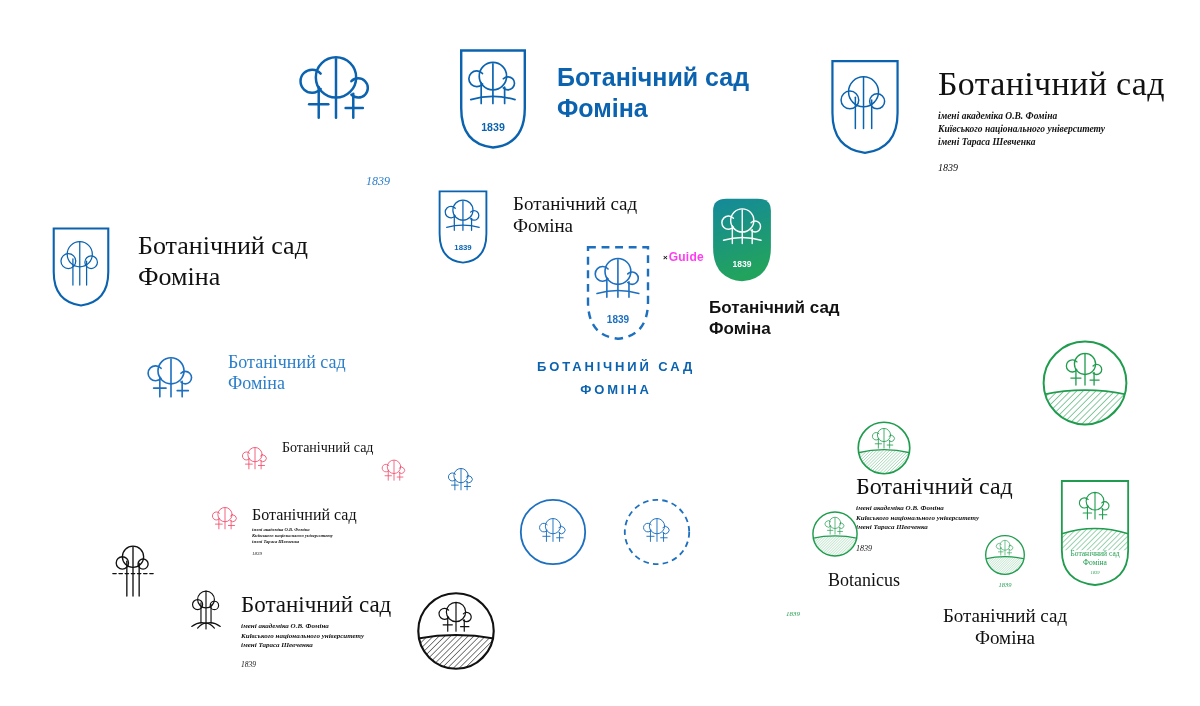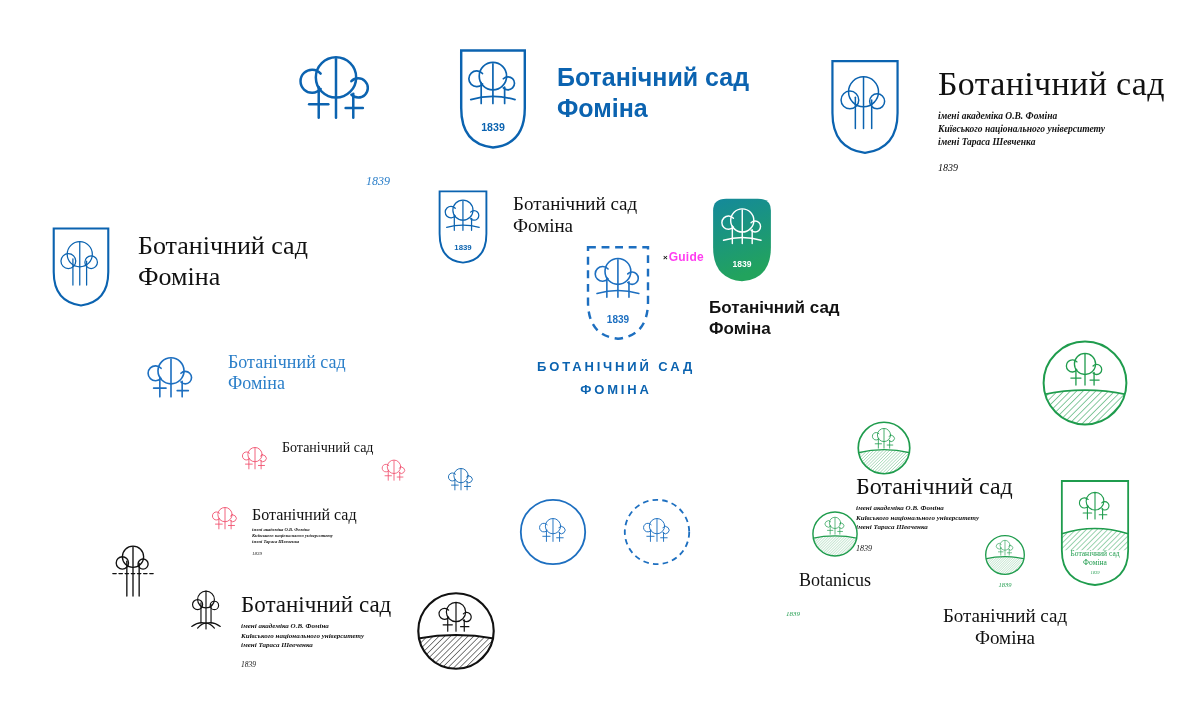--- a/index.html
+++ b/index.html
@@ -363,21 +363,21 @@
 
   <div class="node" style="left:622px;top:497px;">
     <svg width="70" height="70" viewBox="0 0 100 100">
       <circle cx="50" cy="50" r="46" fill="none" stroke="#1d6fc0" stroke-width="2.6" stroke-dasharray="8 6"></circle>
       <g stroke="#1d6fc0" stroke-linecap="round" transform="translate(24,26) scale(0.52)">
           <use href="#treesBase"></use>
         </g>
     </svg>
   </div>
 
-  <div class="node" style="left:770px;top:510px;width:130px;text-align:center;">
+  <div class="node" style="left:770px;top:510px;width:130px;text-align:right;">
     <svg width="48" height="48" viewBox="0 0 100 100" style="margin:0 auto;">
       <circle cx="50" cy="50" r="46" fill="none" stroke="#1f9c4d" stroke-width="3"></circle>
       <clipPath id="clipG4">
           <circle cx="50" cy="50" r="46"></circle>
         </clipPath>
       <g clip-path="url(#clipG4)">
         <path d="M-10 62 Q50 46 110 62 L110 110 L-10 110 Z" fill="url(#hatchGreenFine)" stroke="none"></path>
         <path d="M-10 62 Q50 46 110 62" fill="none" stroke="#1f9c4d" stroke-width="2.6"></path>
       </g>
       <g stroke="#1f9c4d" stroke-linecap="round" transform="translate(22,10) scale(0.56)">

